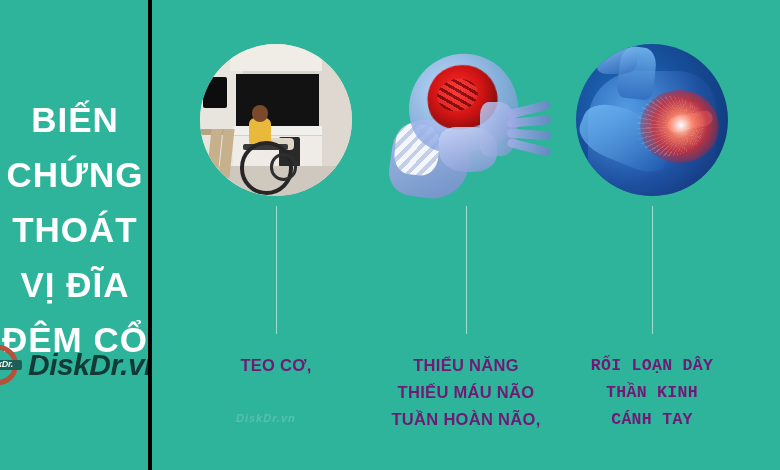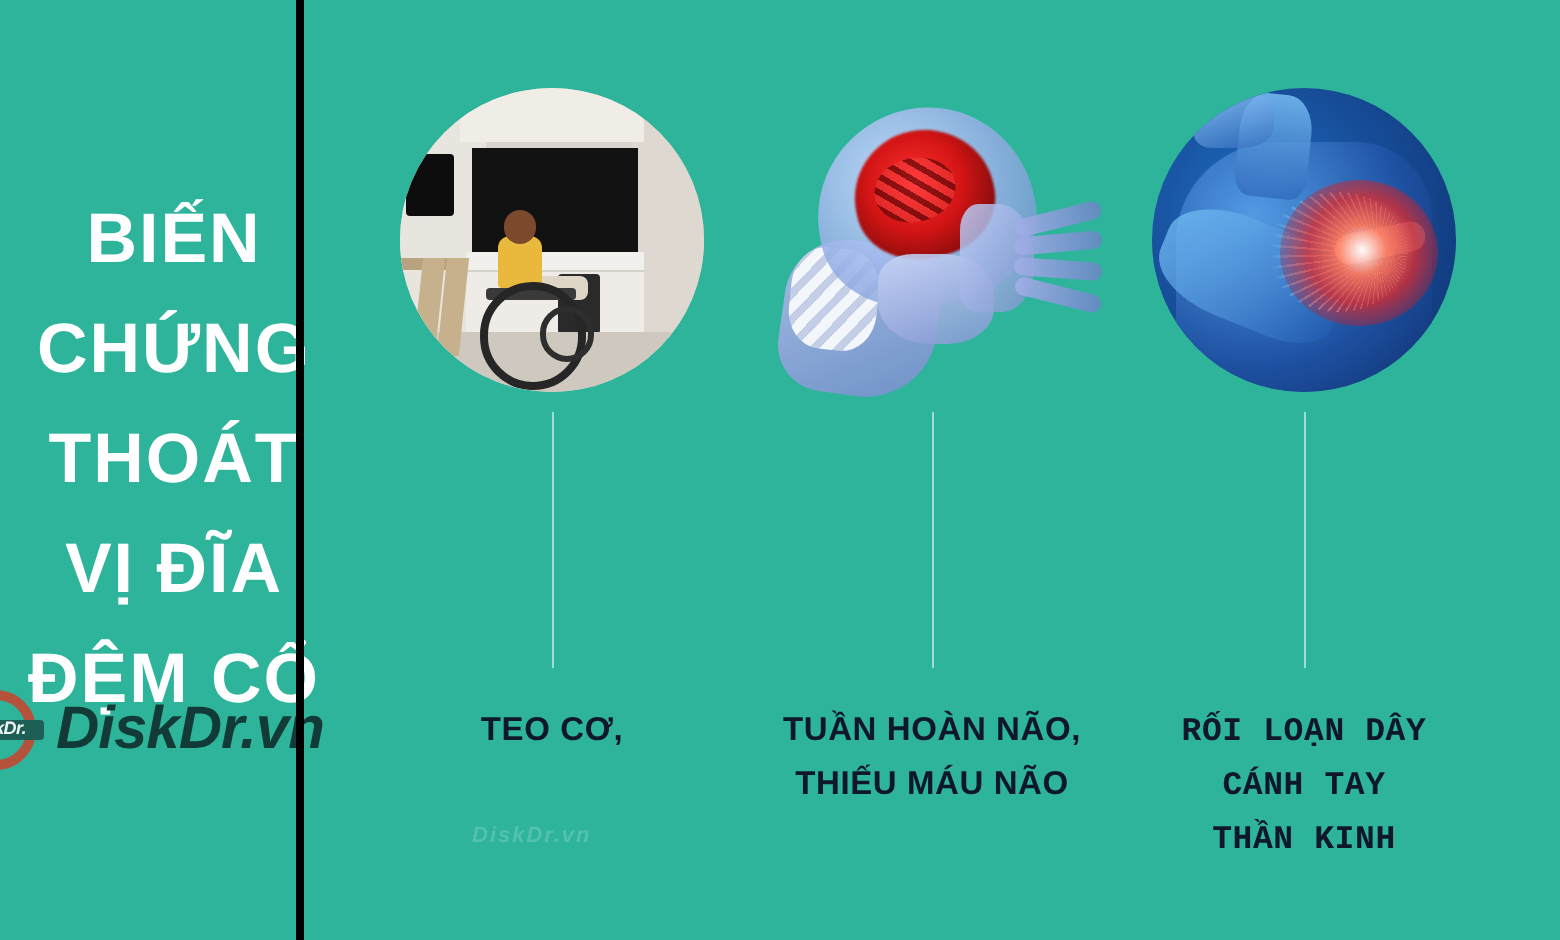--- a/index.html
+++ b/index.html
@@ -20,21 +20,20 @@
   }
 
   
   .left-panel {
     position: absolute;
     left: 0;
     top: 0;
     width: 150px;
     height: 401px;
     overflow: hidden;
-    padding-left: 24px;
   }
   .headline {
     position: absolute;
     left: 50%;
     top: 92px;
     transform: translateX(-50%);
     width: 260px;
     text-align: center;
     color: #ffffff;
     font-weight: 700;
@@ -150,21 +149,21 @@
     width: 1px;
     height: 128px;
     background: rgba(255,255,255,0.55);
   }
   .item-label {
     position: absolute;
     left: 0;
     top: 352px;
     width: 100%;
     text-align: center;
-    color: #0f172a;
+    color: #701a75;
     font-weight: 700;
     font-size: 16.5px;
     line-height: 27px;
     letter-spacing: 0.3px;
   }
   .item-label .lbl-line { display: block; white-space: nowrap; }
 
   
   .room { position: absolute; inset: 0; background: #d9d4cd; }
   .room .wall-left   { position:absolute; left:0; top:0; width:28%; height:100%; background:#e8e4de; }
@@ -372,43 +371,44 @@
               <span class="finger f1"></span>
               <span class="finger f2"></span>
               <span class="finger f3"></span>
               <span class="finger f4"></span>
             </span>
           </div>
         </div>
       </div>
       <div class="stem"></div>
       <div class="item-label">
+        <span class="lbl-line">THIỂU NĂNG</span>
+        <span class="lbl-line">THIẾU MÁU NÃO</span>
         <span class="lbl-line">TUẦN HOÀN NÃO,</span>
-        <span class="lbl-line">THIẾU MÁU NÃO</span>
       </div>
     </div>
 
     <div class="item" style="left:400px;font-family:Liberation Mono, monospace;">
       <div class="item-media">
         <div class="circle-img">
           <div class="shoulder">
             <span class="torso"></span>
             <span class="neck3"></span>
             <span class="chin"></span>
             <span class="arm"></span>
             <span class="rays"></span>
             <span class="bone"></span>
             <span class="pain"></span>
           </div>
         </div>
       </div>
       <div class="stem"></div>
       <div class="item-label">
         <span class="lbl-line">RỐI LOẠN DÂY</span>
+        <span class="lbl-line">THẦN KINH</span>
         <span class="lbl-line">CÁNH TAY</span>
-        <span class="lbl-line">THẦN KINH</span>
       </div>
     </div>
 
   </div>
 
   <div class="watermark">DiskDr.vn</div>
 </div>
 
 </body></html>

